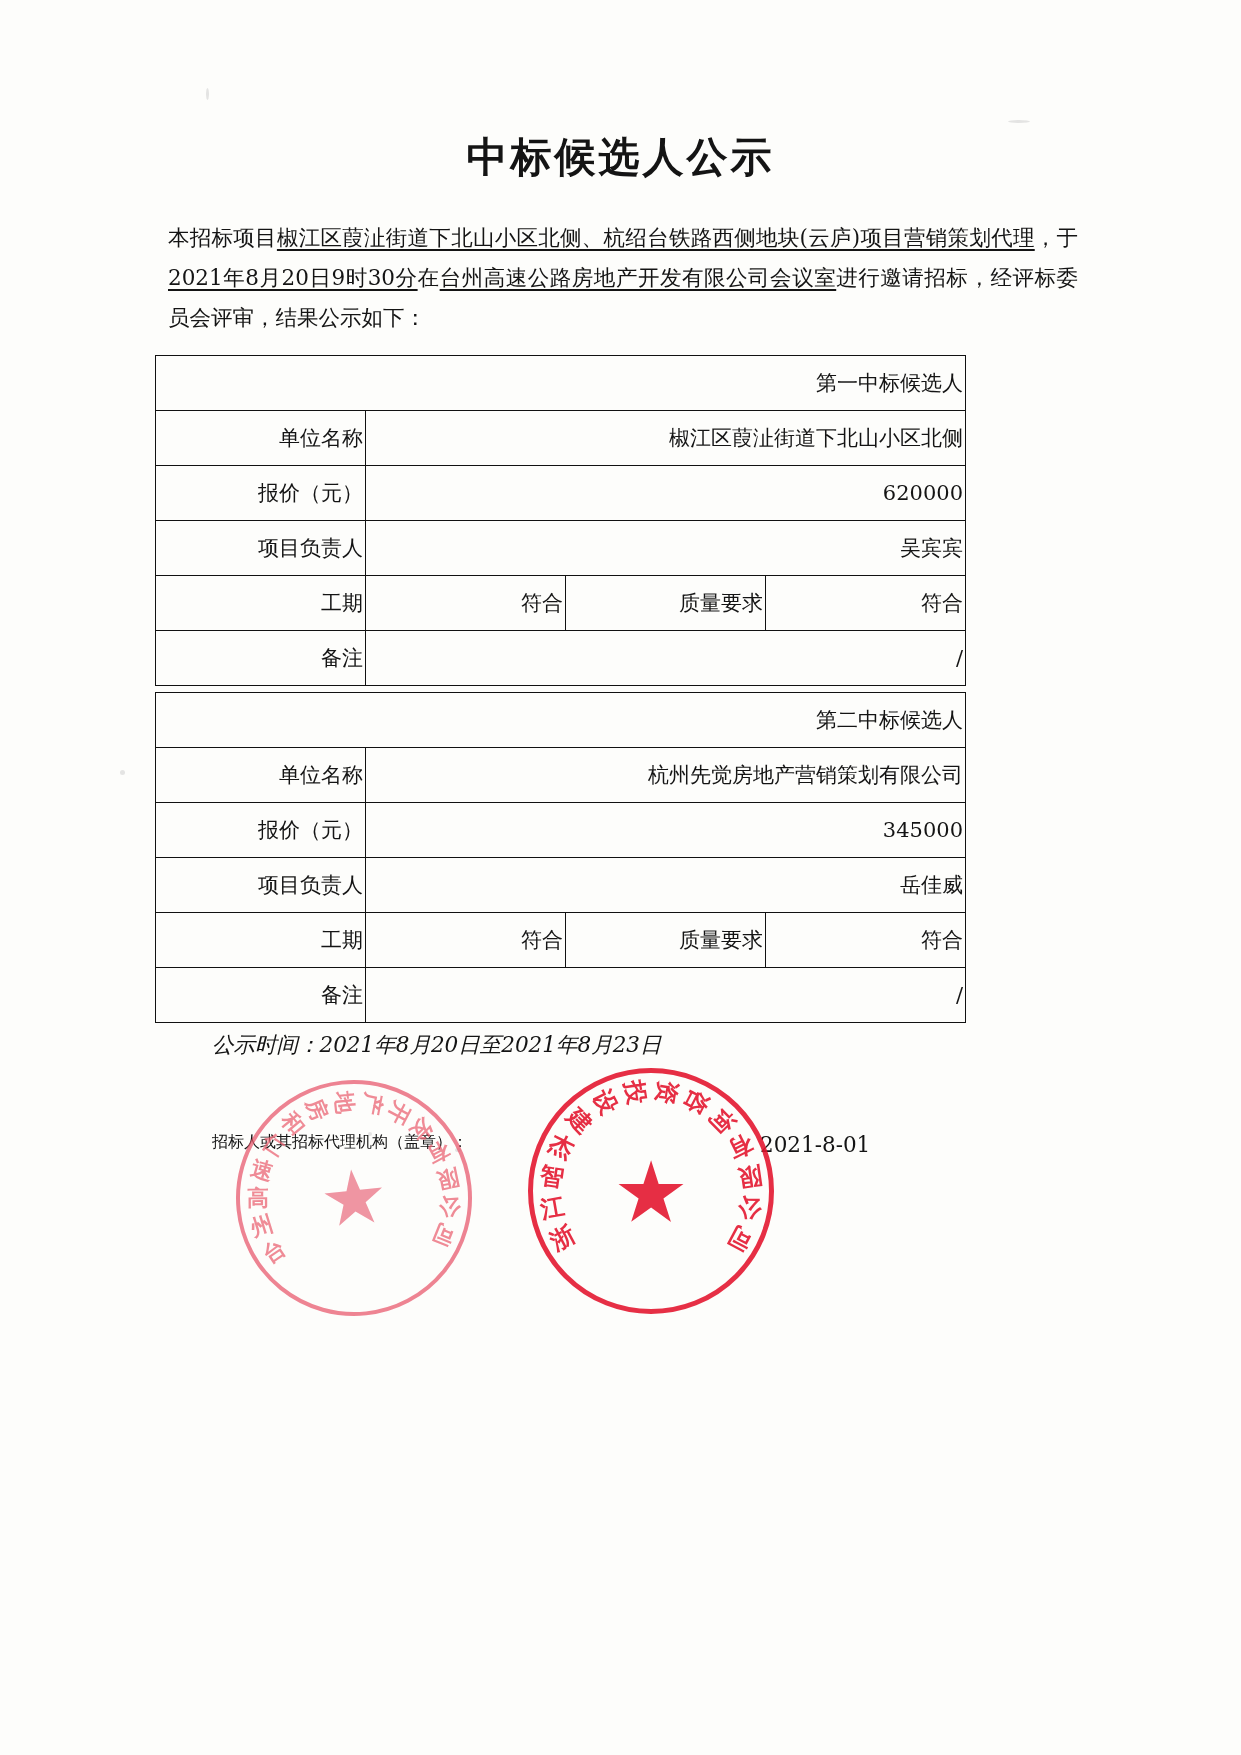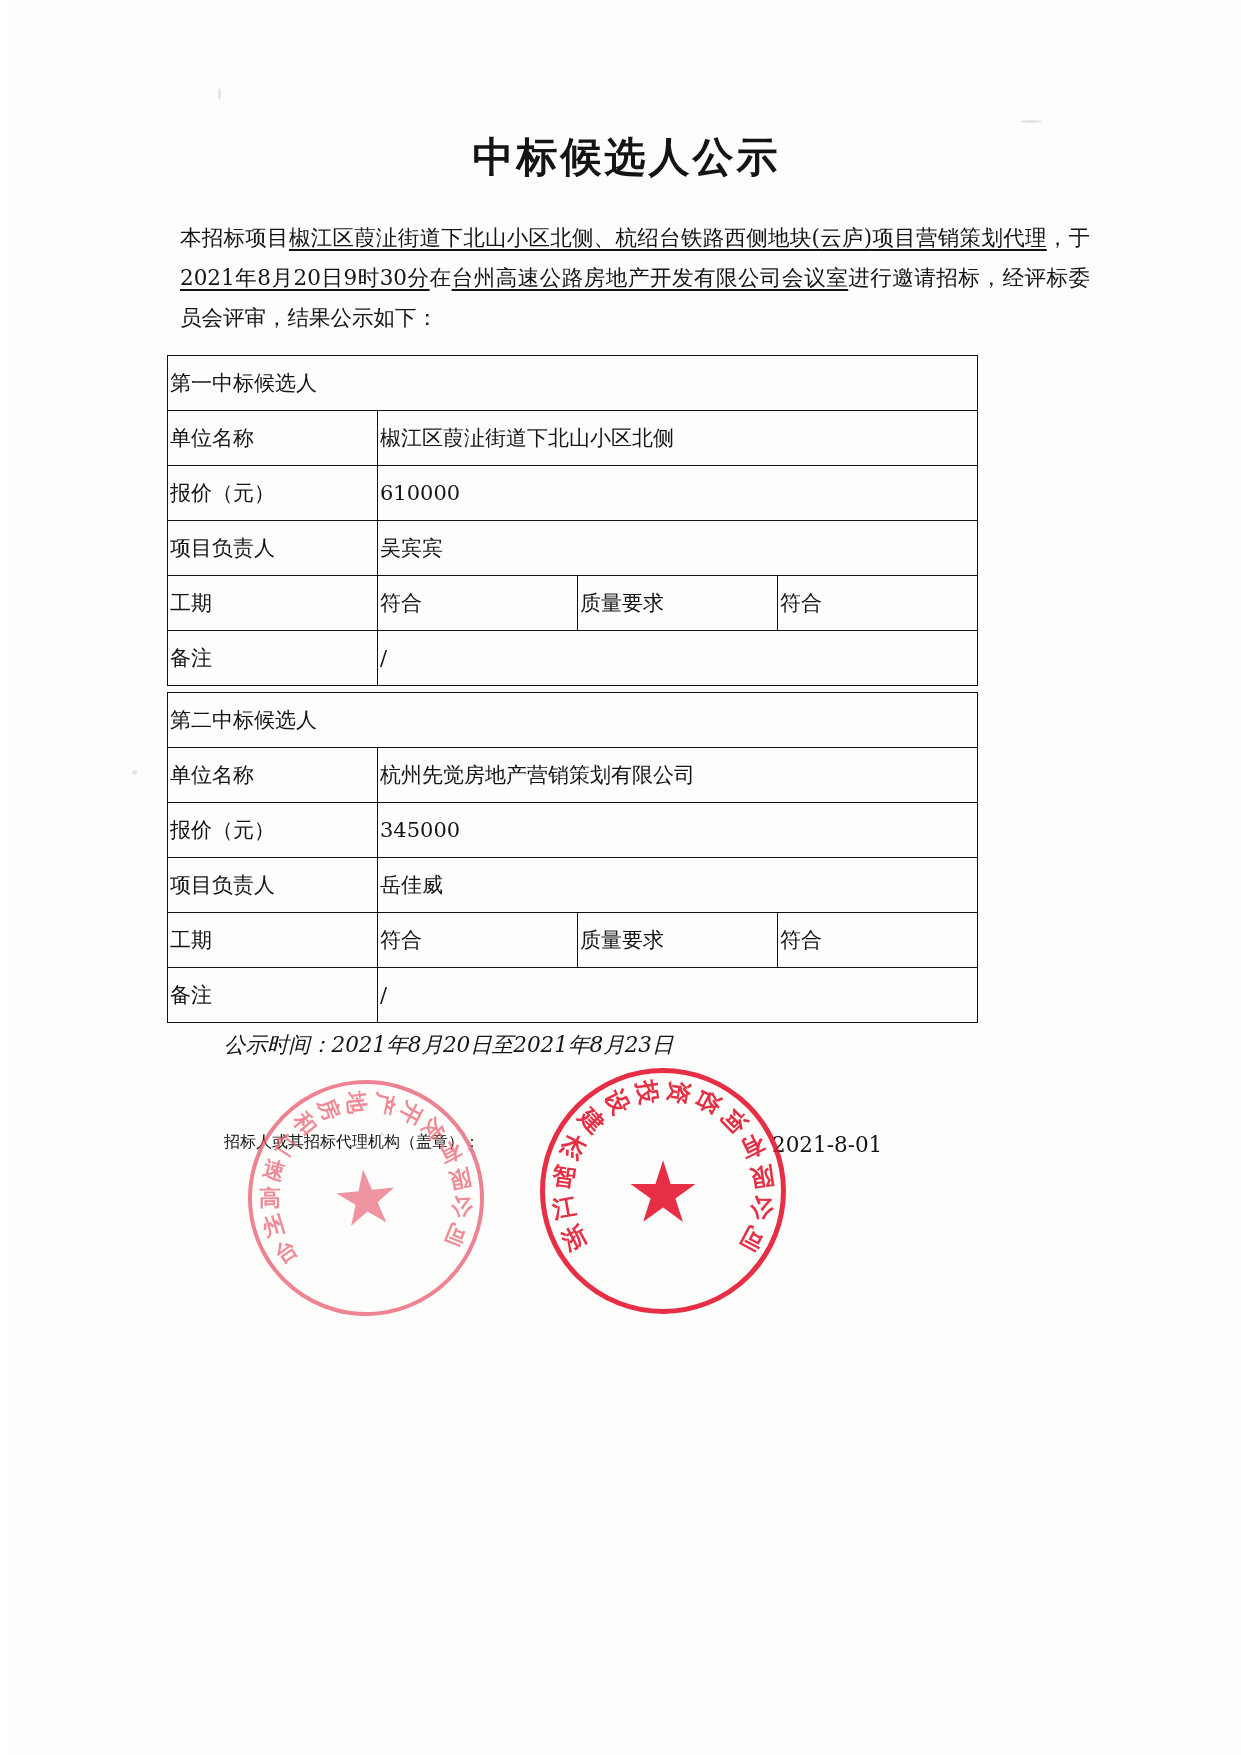--- a/index.html
+++ b/index.html
@@ -12,21 +12,20 @@
     height: 1755px;
     position: relative;
     font-family: "DejaVu Serif", "Liberation Serif", serif;
     color: #141414;
     overflow: hidden;
   }
   .page {
     position: absolute;
     inset: 0;
     background: #fdfdfb;
-    margin-left: 12px;
   }
   
   .speck {
     position: absolute;
     background: #cfcfcf;
     border-radius: 50%;
     opacity: .55;
   }
   .doc-title {
     position: absolute;
@@ -58,21 +57,21 @@
   }
   table.block {
     position: absolute;
     border-collapse: collapse;
     table-layout: fixed;
     font-size: 21px;
   }
   table.block td {
     border: 1.3px solid #111;
     height: 46px;
-    text-align: left;
+    text-align: right;
     vertical-align: middle;
     padding: 4px 2px;
   }
   #table1 { left: 155px; top: 355px; width: 810px; }
   #table2 { left: 155px; top: 692px; width: 810px; }
   .hdr-row td {
     height: 48px;
   }
   .pubtime {
     position: absolute;
@@ -175,21 +174,21 @@
     <tbody>
       <tr class="hdr-row">
         <td colspan="4">第一中标候选人</td>
       </tr>
       <tr>
         <td>单位名称</td>
         <td colspan="3">椒江区葭沚街道下北山小区北侧</td>
       </tr>
       <tr>
         <td>报价（元）</td>
-        <td colspan="3">610000</td>
+        <td colspan="3">620000</td>
       </tr>
       <tr>
         <td>项目负责人</td>
         <td colspan="3">吴宾宾</td>
       </tr>
       <tr>
         <td>工期</td>
         <td>符合</td>
         <td>质量要求</td>
         <td>符合</td>

